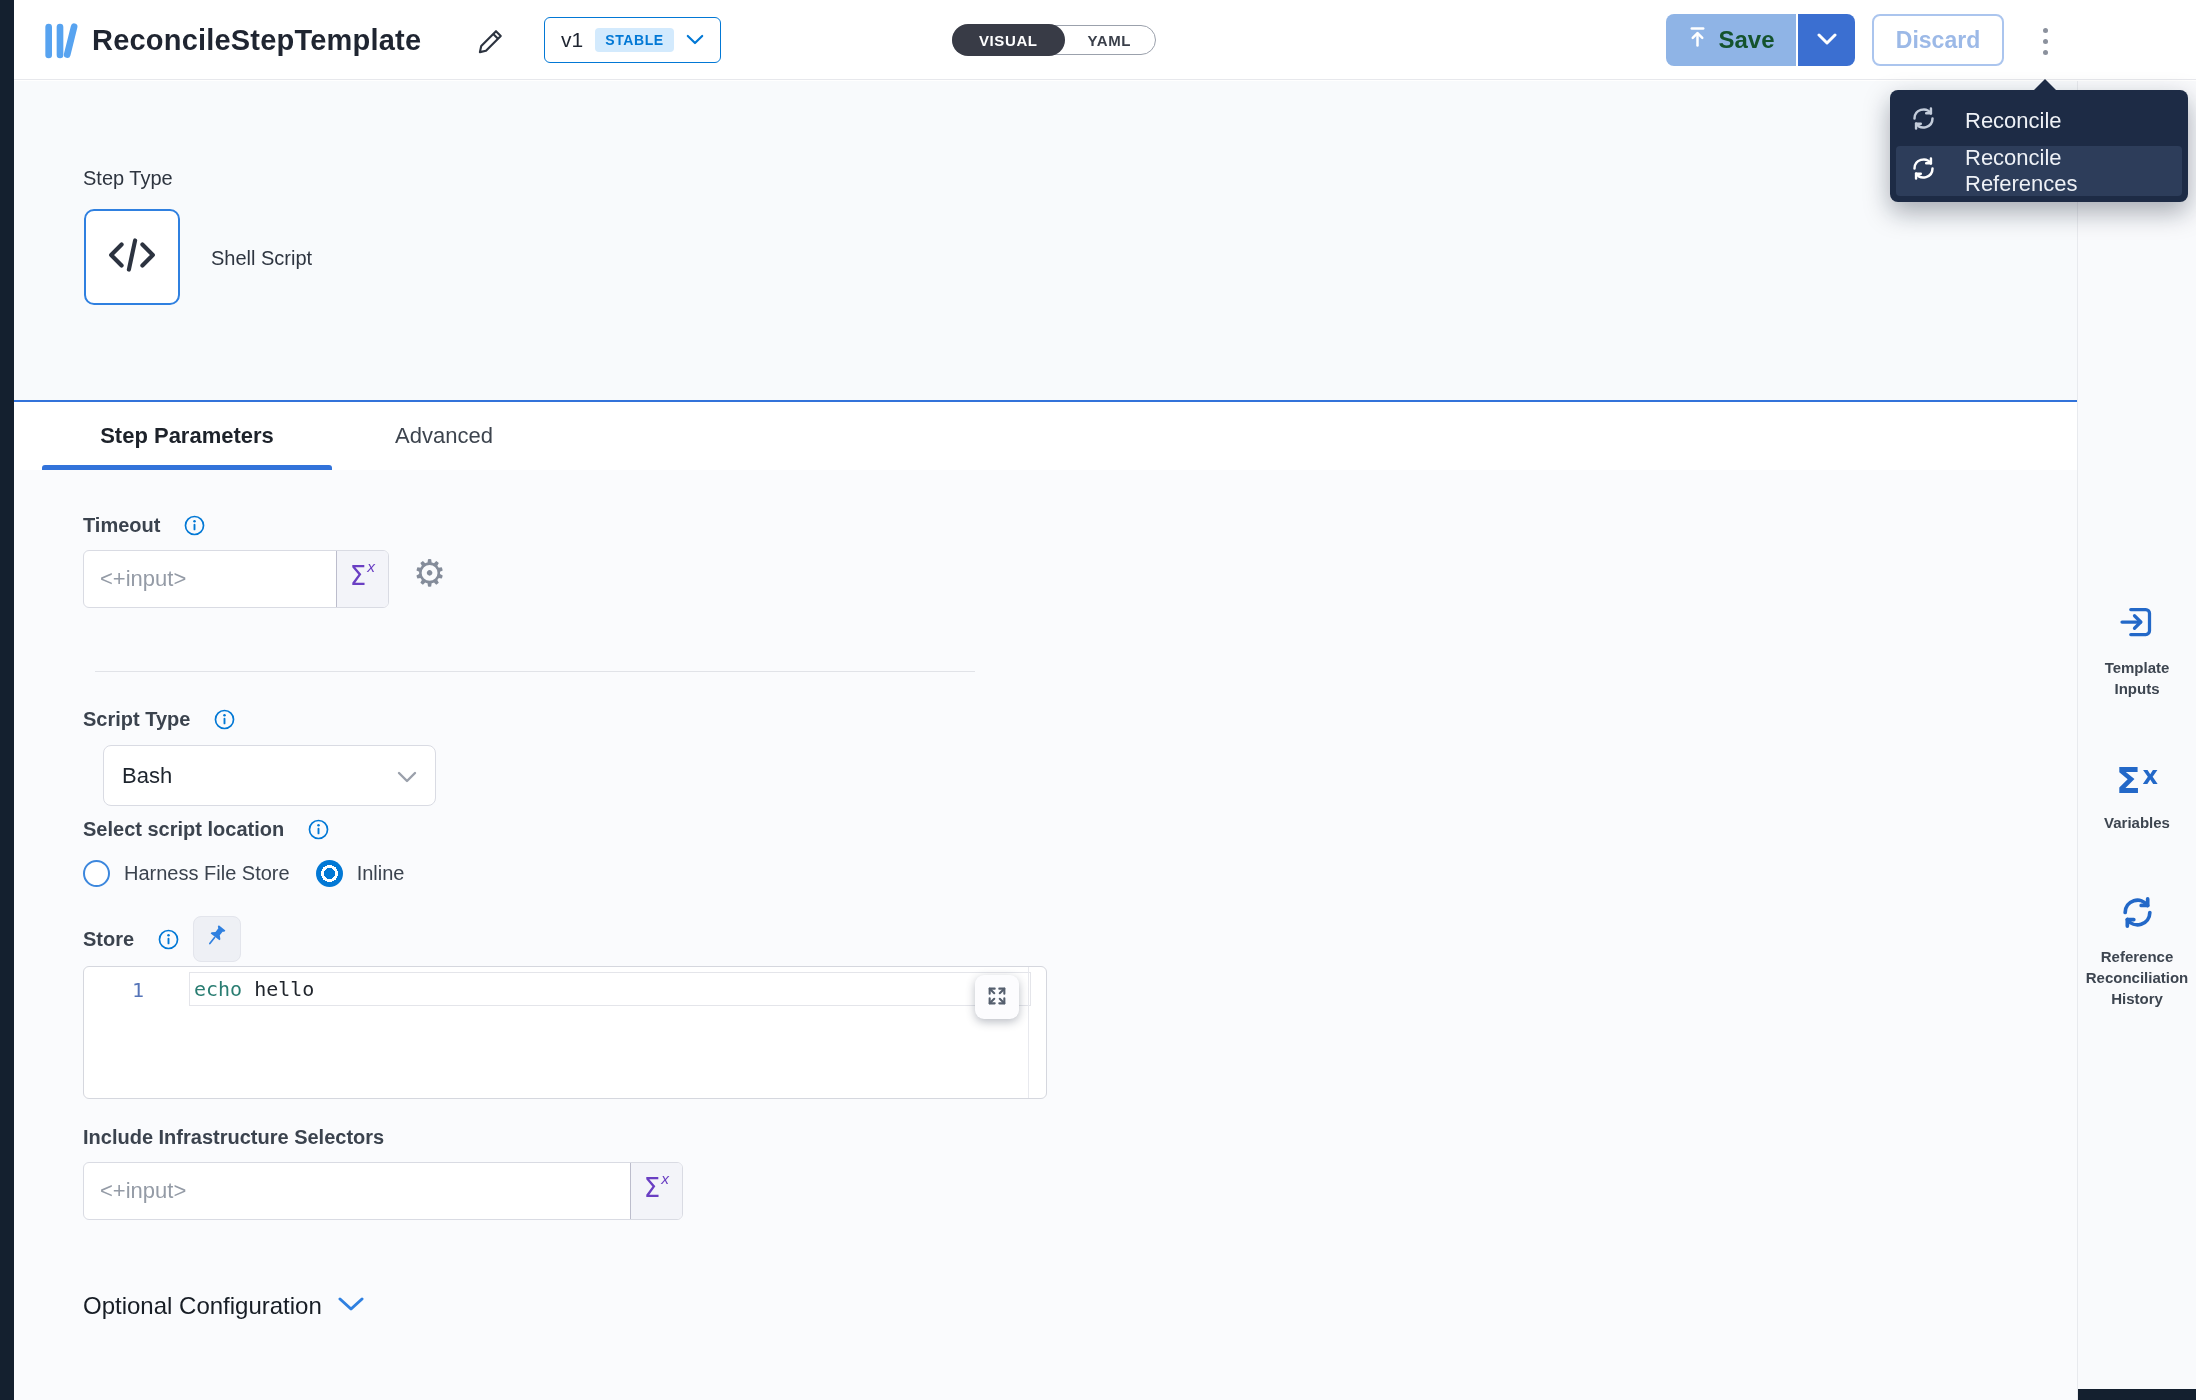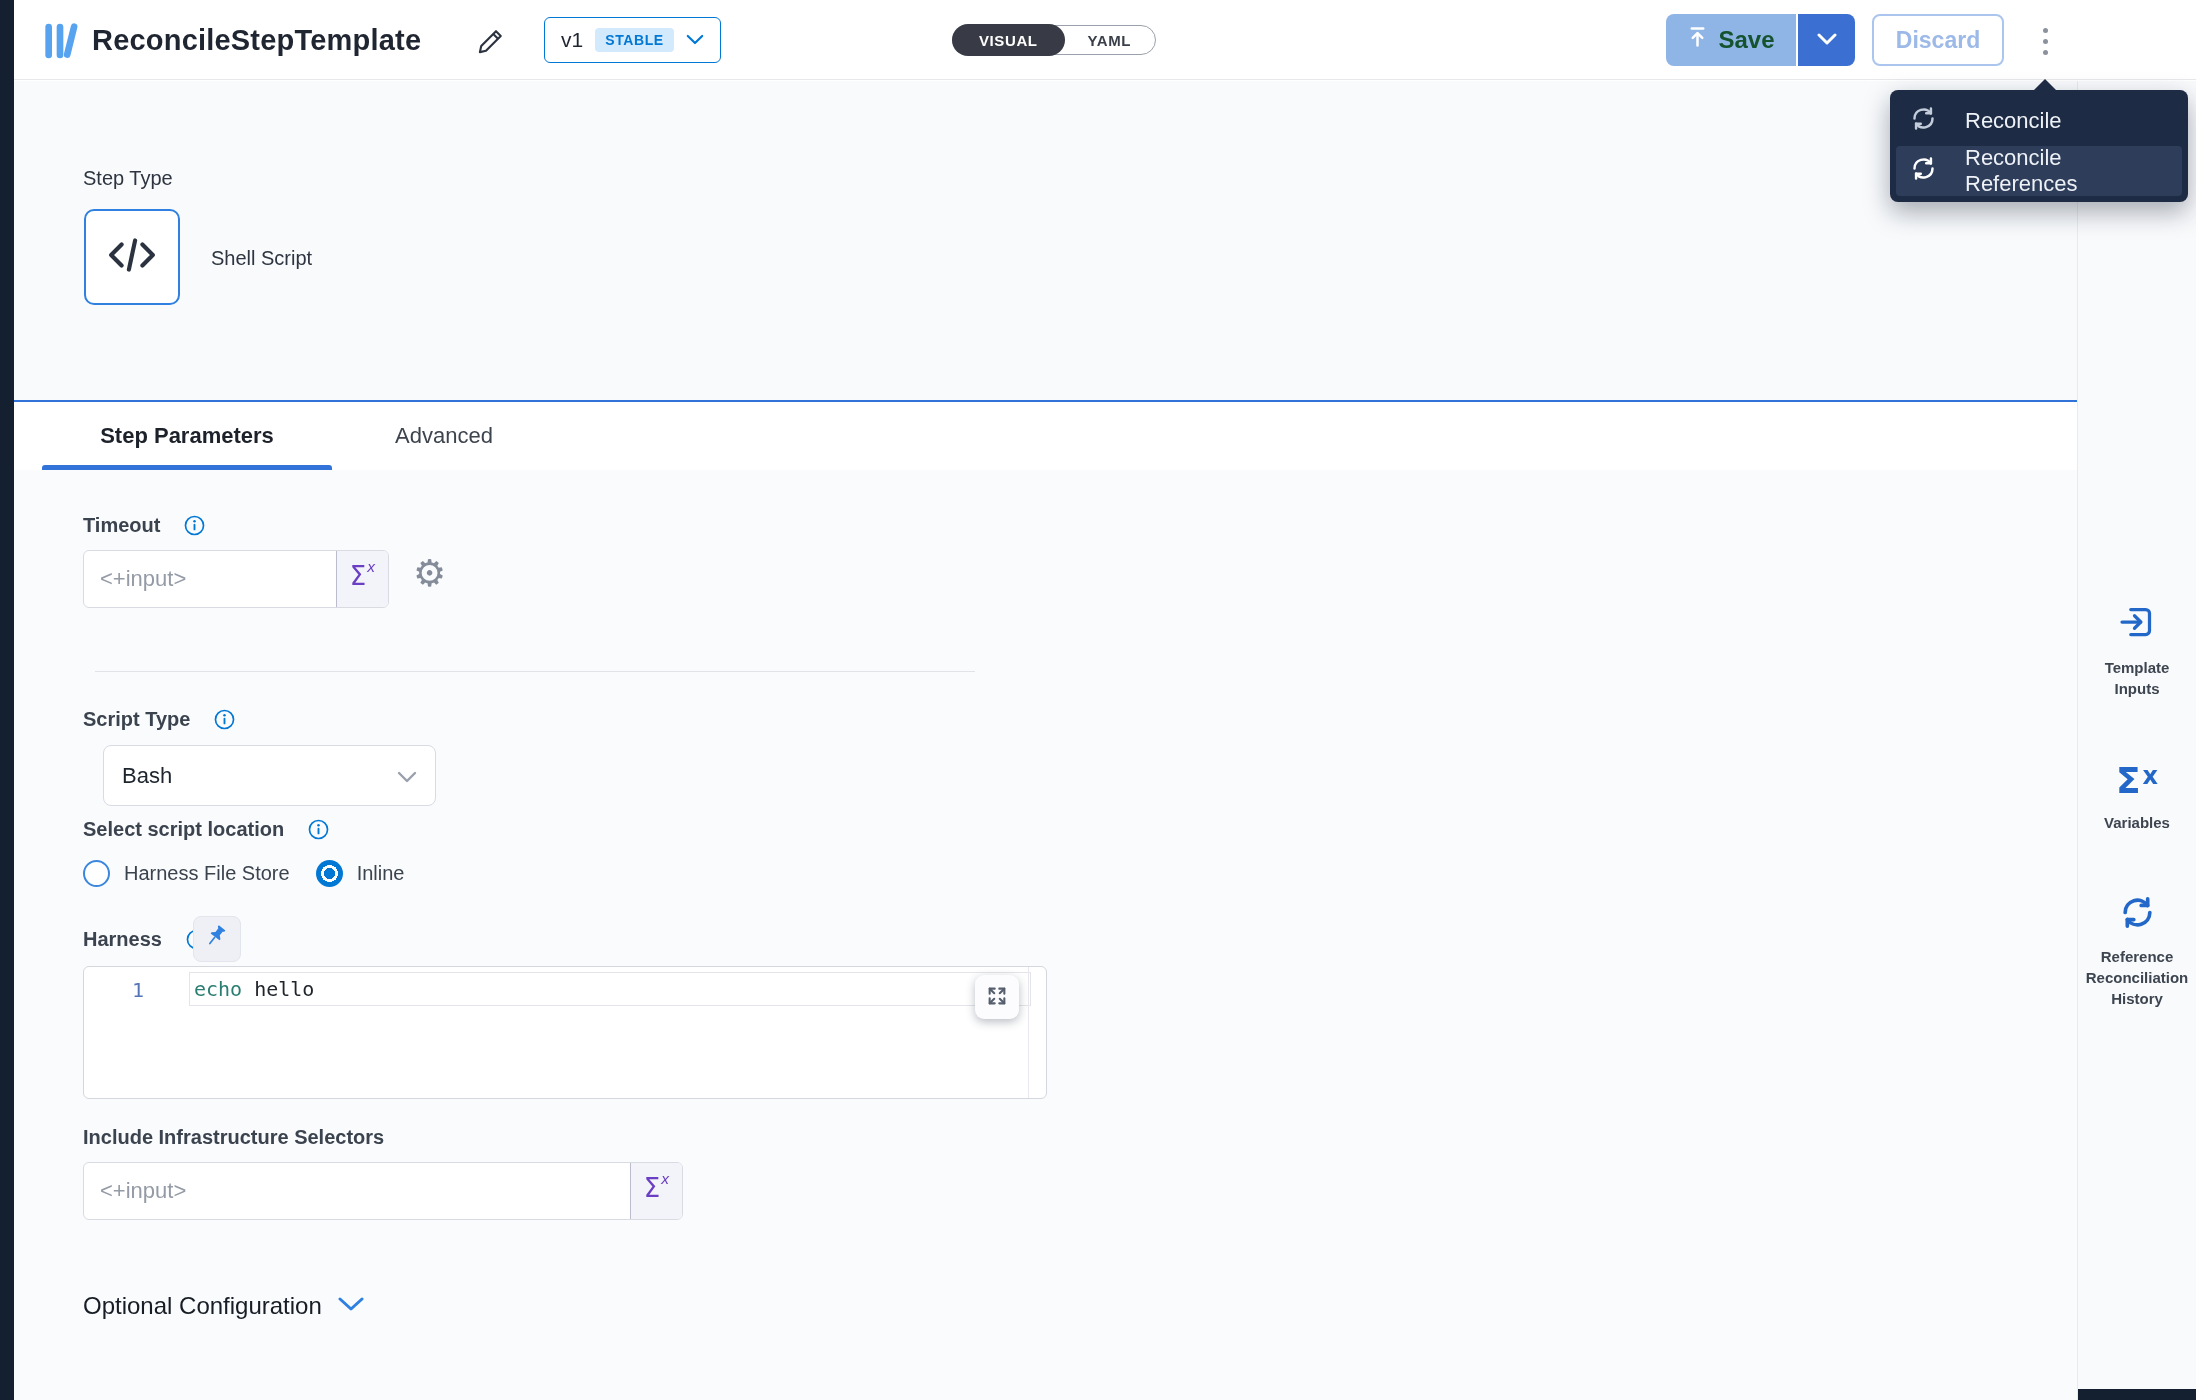--- a/index.html
+++ b/index.html
@@ -298,21 +298,21 @@
     </div>
     <div class="radio-row">
       <span class="radio unchecked"></span>
       <span class="radio-label">Harness File Store</span>
       <span class="radio-gap"></span>
       <span class="radio checked"></span>
       <span class="radio-label">Inline</span>
     </div>
 
     <div class="label-row" style="left:69px; top:458px;">
-      <span class="field-label">Harness</span>
+      <span class="field-label">Store</span>
       <button class="info-btn">
         <svg width="21" height="21" viewBox="0 0 20 20">
             <circle cx="10" cy="10" r="8.6" fill="none" stroke="#0278d5" stroke-width="1.6"></circle>
             <circle cx="10" cy="5.9" r="1.2" fill="#0278d5"></circle>
             <rect x="9.1" y="8.4" width="1.8" height="6.2" rx="0.9" fill="#0278d5"></rect>
           </svg>
       </button>
     </div>
     <button class="pin-btn">
       <span>

